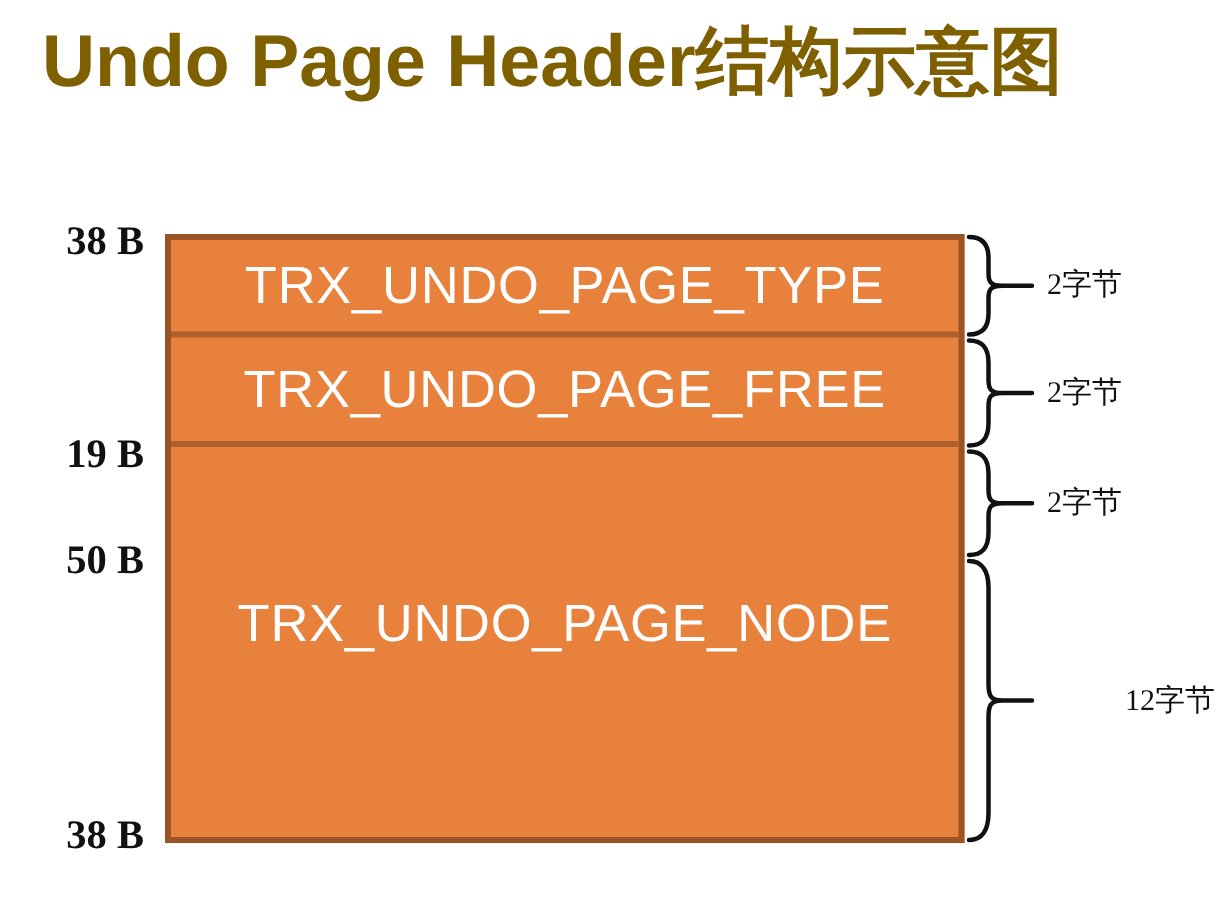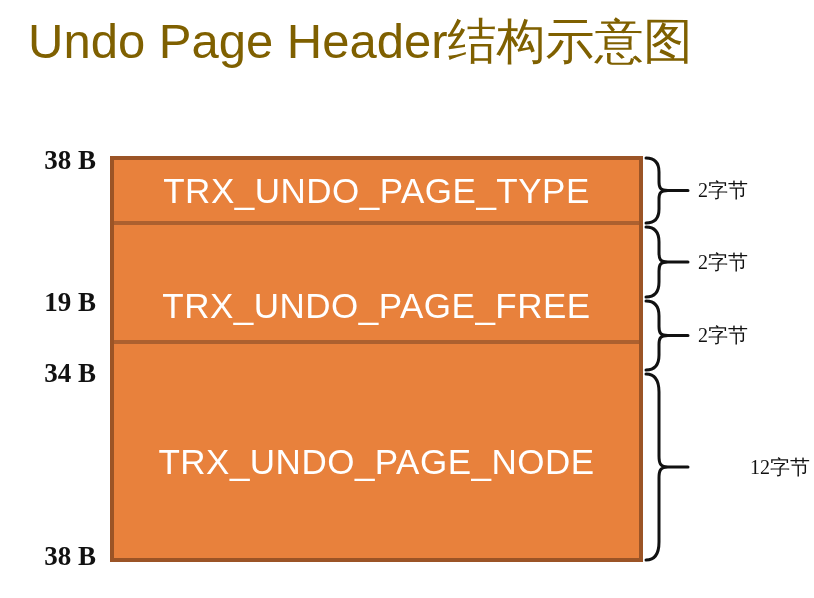--- a/index.html
+++ b/index.html
@@ -9,21 +9,21 @@
     height: 598px;
     background: #ffffff;
     overflow: hidden;
     font-family: "Liberation Sans", sans-serif;
   }
   .title {
     position: absolute;
     left: 28px;
     top: 10px;
     font-size: 49px;
-    font-weight: normal;
+    font-weight: bold;
     line-height: 62px;
     color: var(--title, #7F6000);
     white-space: nowrap;
     letter-spacing: 0px;
   }
   .stack {
     position: absolute;
     left: 110px;
     top: 156px;
     width: 533px;
@@ -38,21 +38,21 @@
     align-items: center;
     justify-content: center;
     color: var(--text-on-box, #ffffff);
     font-size: 35px;
     letter-spacing: 0.5px;
     white-space: nowrap;
     border-bottom: 4px solid var(--separator, #AC602F);
   }
   .row-type  { height: 65px; }
   .row-start { height: 74px; }
-  .row-free  { height: 73px; margin-top: 46px; }
+  .row-free  { height: 73px; }
   .row-node  { height: 235px; border-bottom: none; }
   .offset {
     position: absolute;
     left: 8px;
     width: 88px;
     height: 28px;
     line-height: 28px;
     text-align: right;
     font-family: "Liberation Serif", serif;
     font-weight: bold;
@@ -106,21 +106,21 @@
   <div class="title">Undo Page Header结构示意图</div>
 
   <div class="stack">
     <div class="row row-type">TRX_UNDO_PAGE_TYPE</div>
     <div class="row row-free">TRX_UNDO_PAGE_FREE</div>
     <div class="row row-node">TRX_UNDO_PAGE_NODE</div>
   </div>
 
   <div class="offset offset-0">38 B</div>
   <div class="offset offset-2">19 B</div>
-  <div class="offset offset-3">34 B</div>
+  <div class="offset offset-3">50 B</div>
   <div class="offset offset-4">38 B</div>
 
   <div class="brace brace-0">
     <svg viewBox="0 0 48 69" preserveAspectRatio="none" aria-hidden="true">
       <path d="M 2,2 C 11,2 15,7 15,16 L 15,26 C 15,31.5 16,34.5 24,34.5 L 44,34.5 M 24,34.5 C 16,34.5 15,37.5 15,43 L 15,53 C 15,62 11,67 2,67"></path>
     </svg>
   </div>
   <div class="brace brace-1">
     <svg viewBox="0 0 48 74" preserveAspectRatio="none" aria-hidden="true">
       <path d="M 2,2 C 11,2 15,7 15,17 L 15,28 C 15,34 16,37 24,37 L 44,37 M 24,37 C 16,37 15,40 15,46 L 15,57 C 15,67 11,72 2,72"></path>

